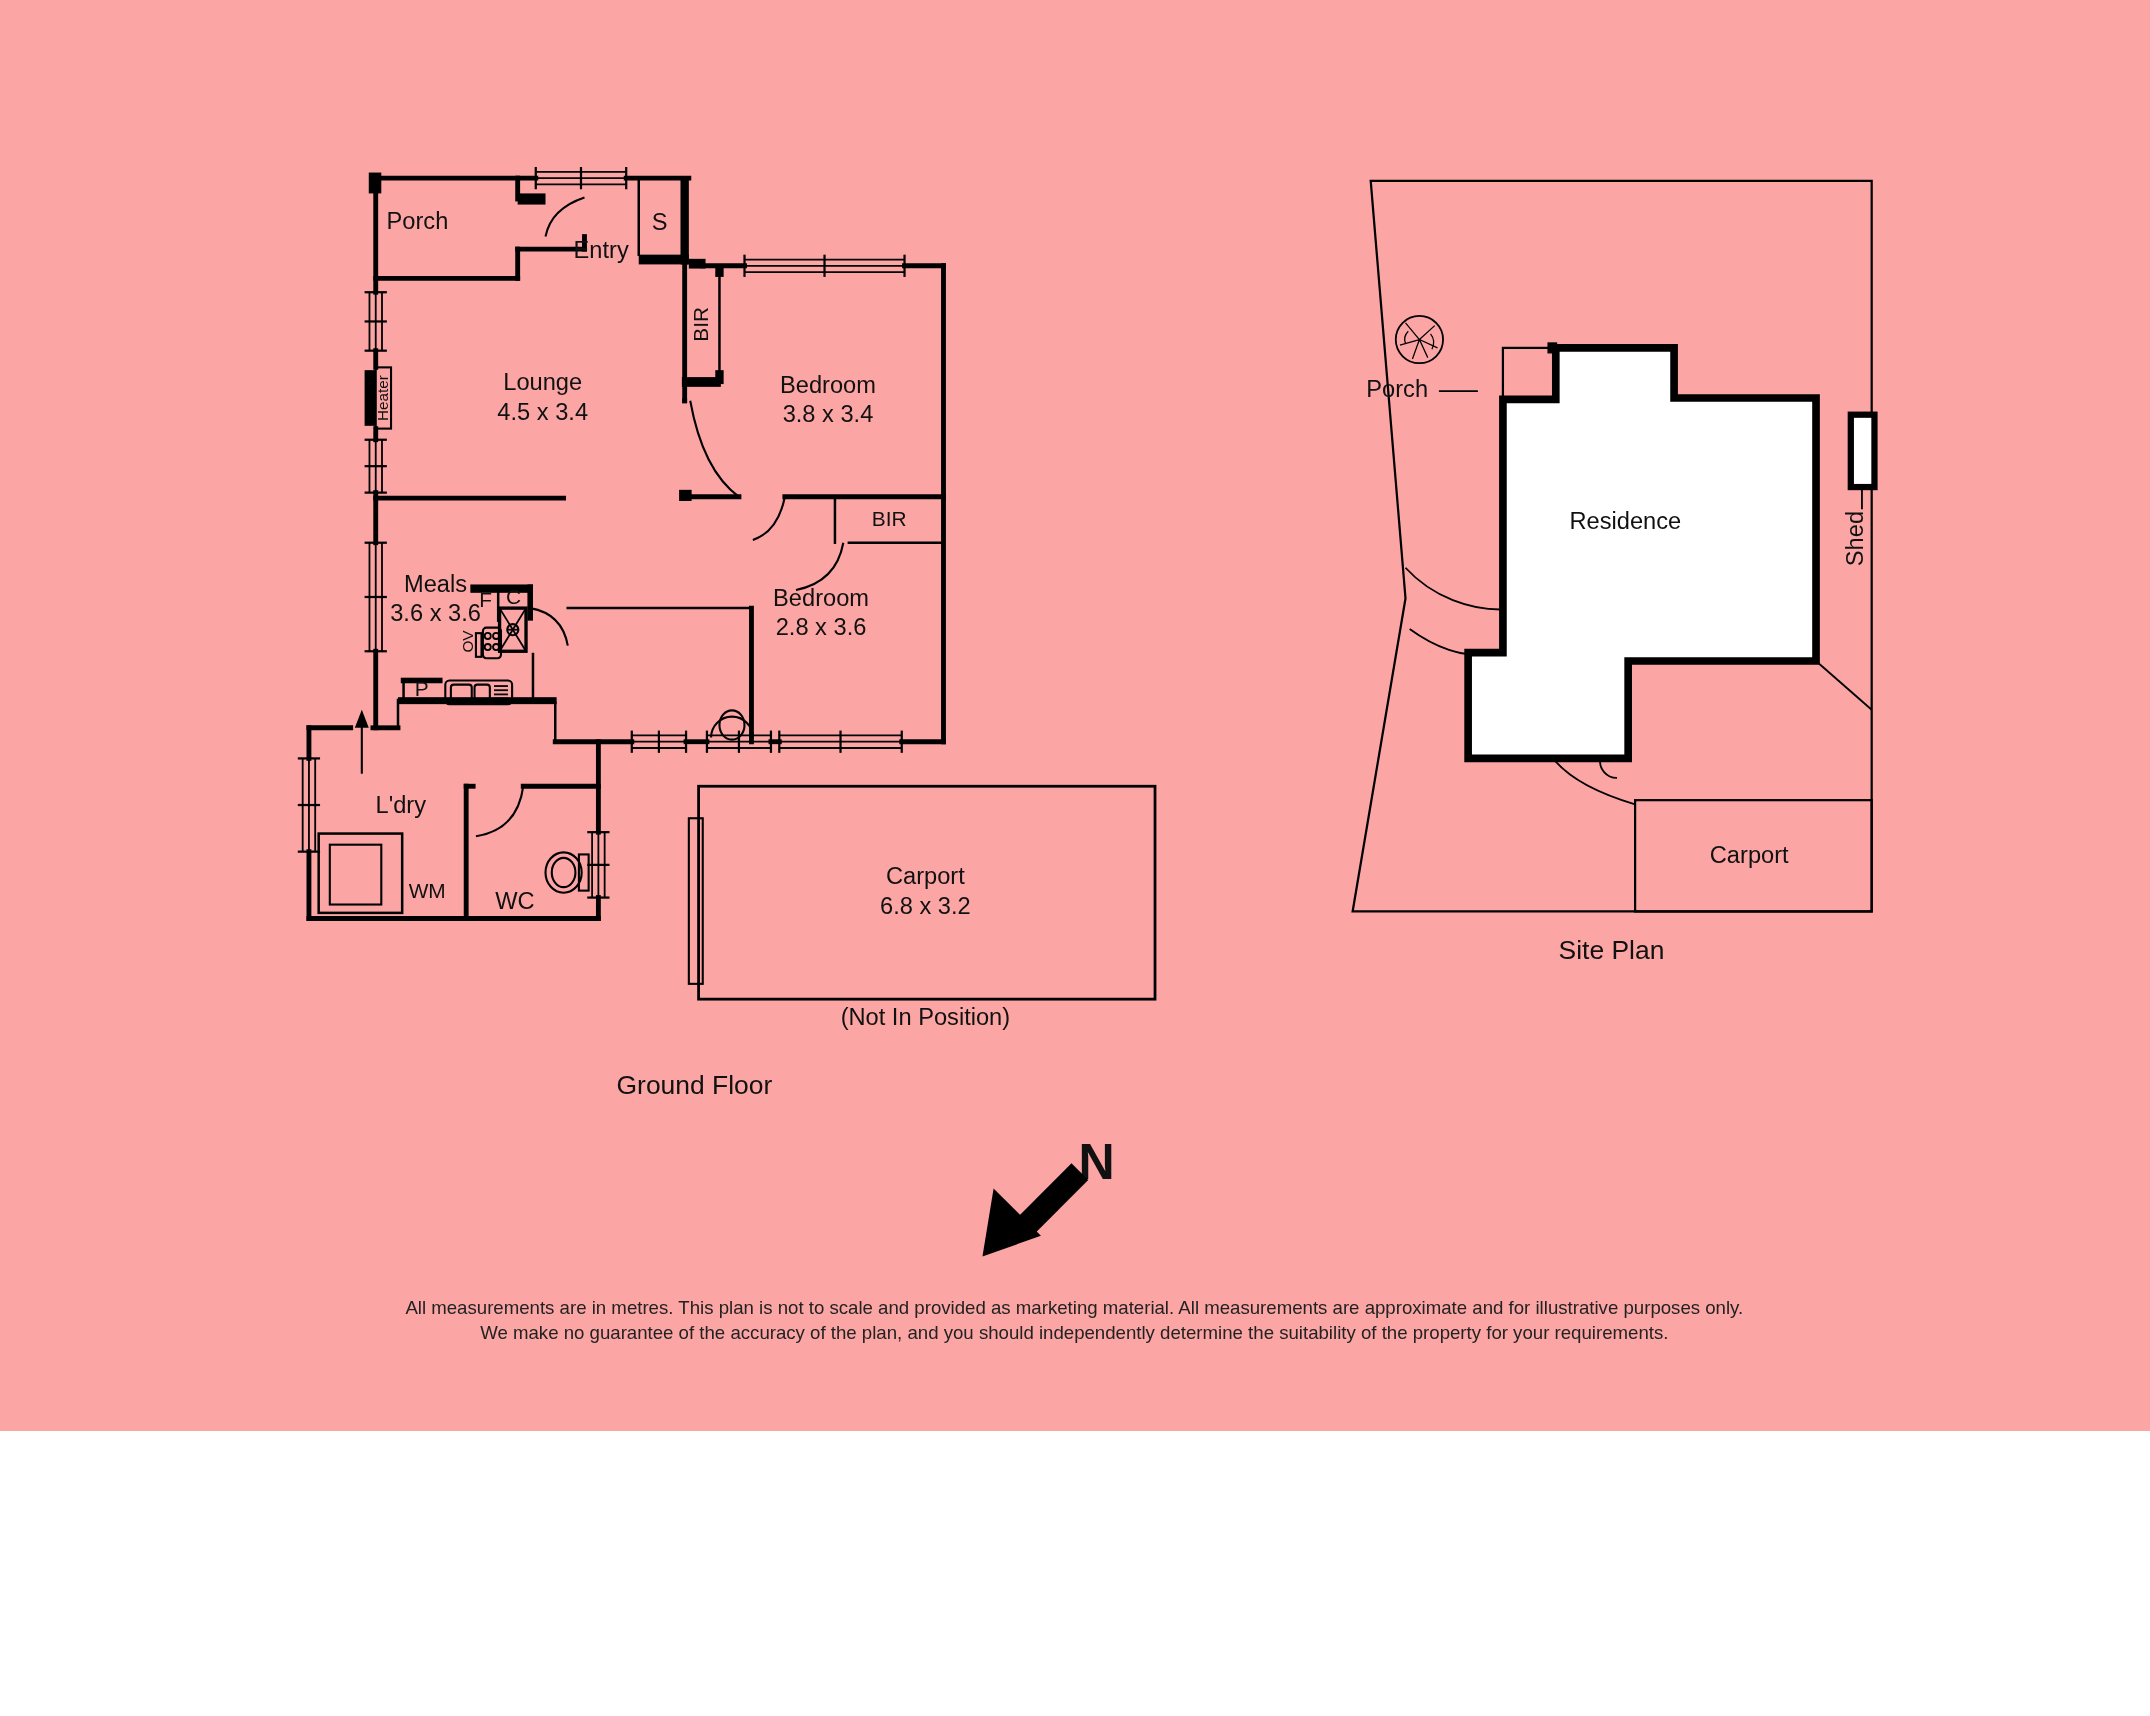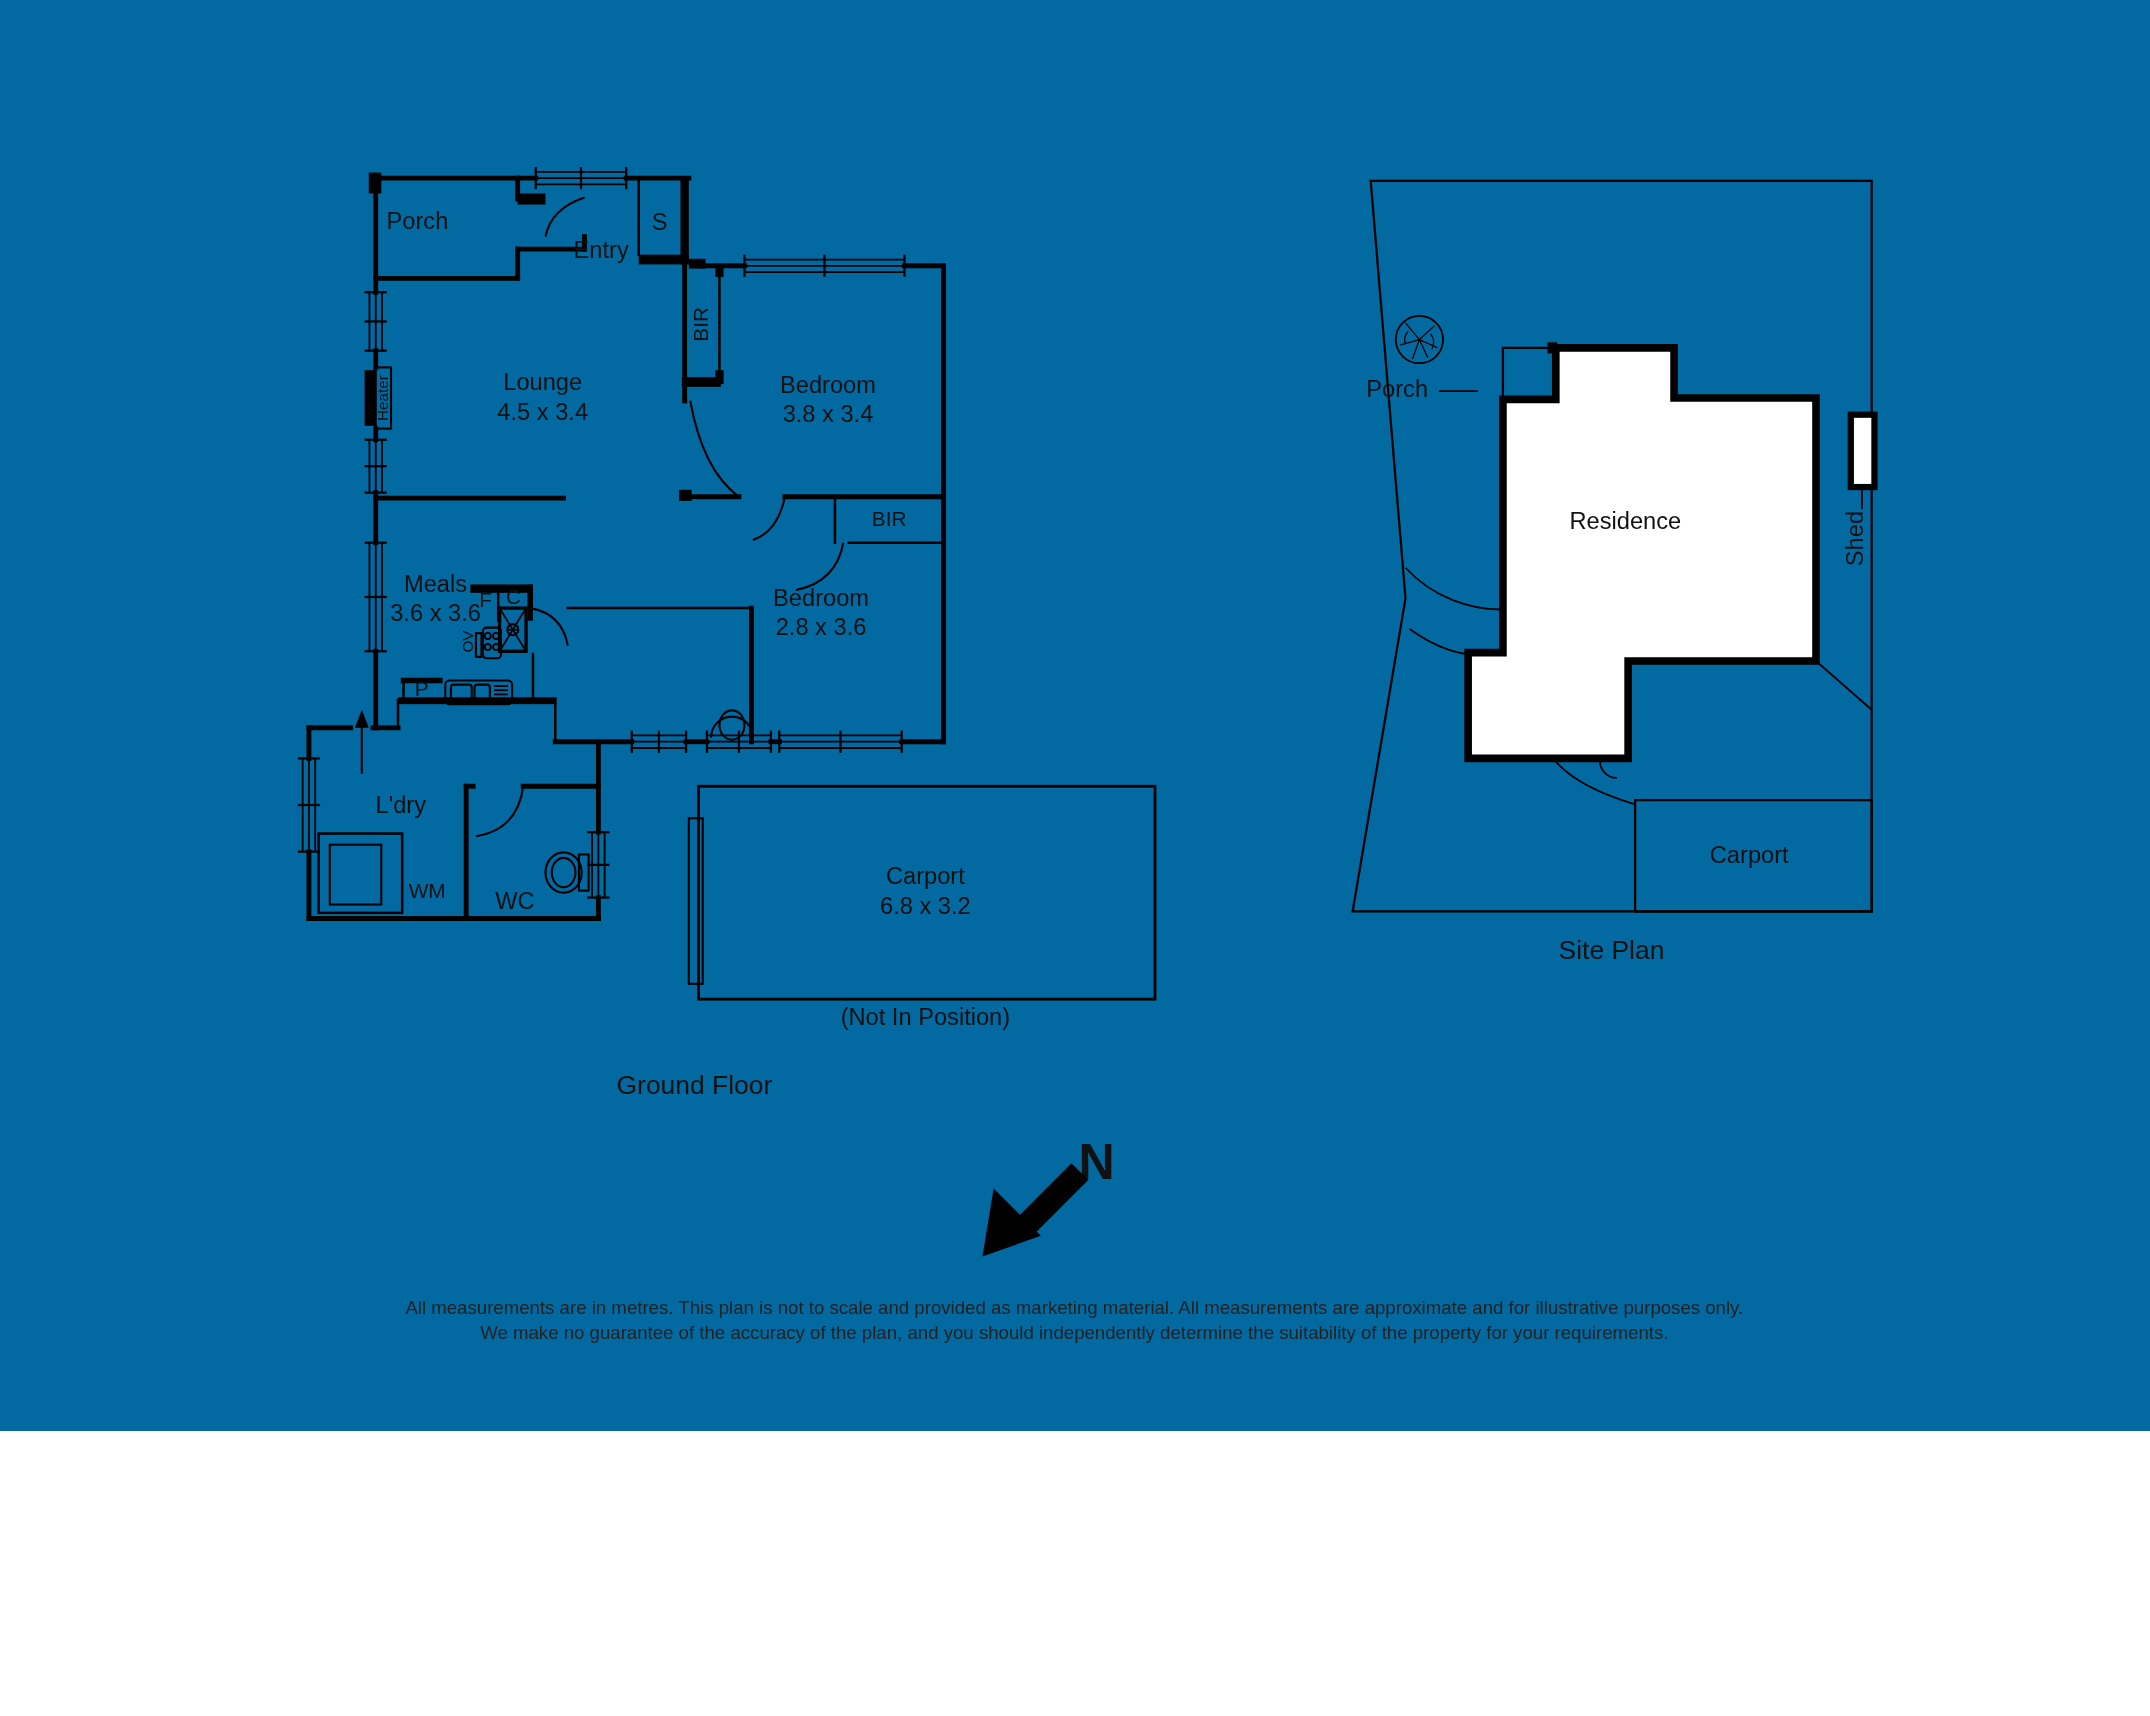--- a/index.html
+++ b/index.html
@@ -1,16 +1,16 @@
 <!DOCTYPE html>
 <html style="font-size:6.9px"><head>
 <meta charset="utf-8">
 <style>
   html,body{margin:0;padding:0;background:#ffffff;}
-  .page{width:100%;background:#0369a1;}
+  .page{width:100%;background:#fca5a5;}
   svg{display:block;width:100%;height:auto;font-family:"Liberation Sans",sans-serif;}
   .wall{stroke:#000;stroke-width:3.5;fill:none;stroke-linecap:square;}
   .wallthin{stroke:#000;stroke-width:1.8;fill:none;stroke-linecap:square;}
   .win{stroke:#000;stroke-width:1.3;fill:none;}
   .tick{stroke:#000;stroke-width:1.6;fill:none;}
   .arc{stroke:#000;stroke-width:1.5;fill:none;}
   .fix{stroke:#000;stroke-width:1.5;fill:none;}
   .blk{fill:#000;stroke:none;}
   .boundary{stroke:#000;stroke-width:1.6;fill:none;}
   .thick{stroke:#000;stroke-width:5.5;fill:#fff;}

